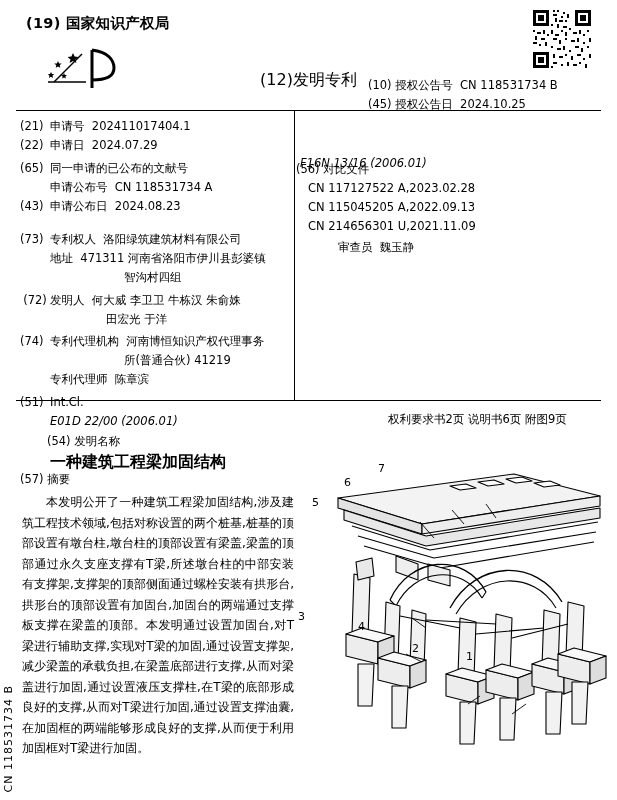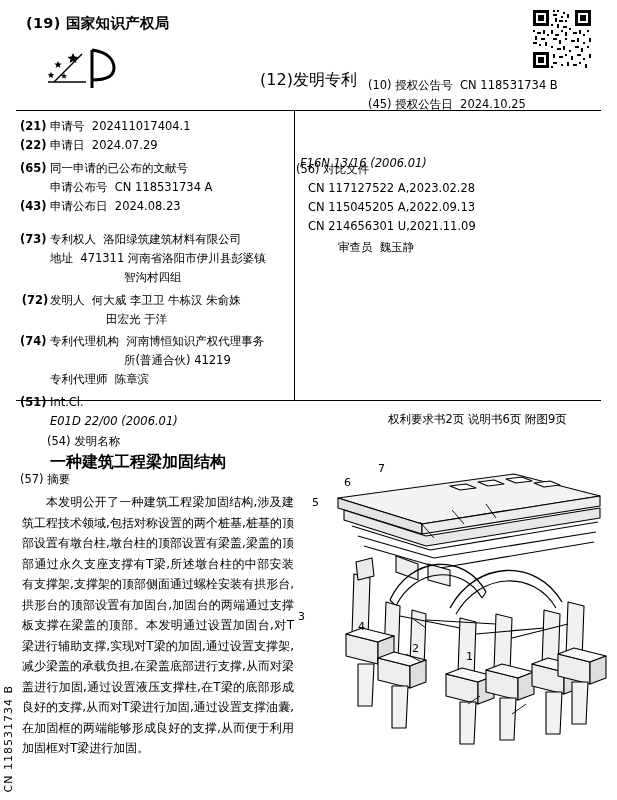--- a/index.html
+++ b/index.html
@@ -83,21 +83,20 @@
   }
 
   .fieldrow {
     position: absolute;
     font-size: 11.5px;
     line-height: 17px;
   }
   .fieldrow .tag {
     display: inline-block;
     width: 30px;
-    font-weight: bold;
   }
   .fieldrow .name {
     display: inline-block;
   }
   .fieldrow .val {
     display: inline-block;
   }
 
   
   .rc {

